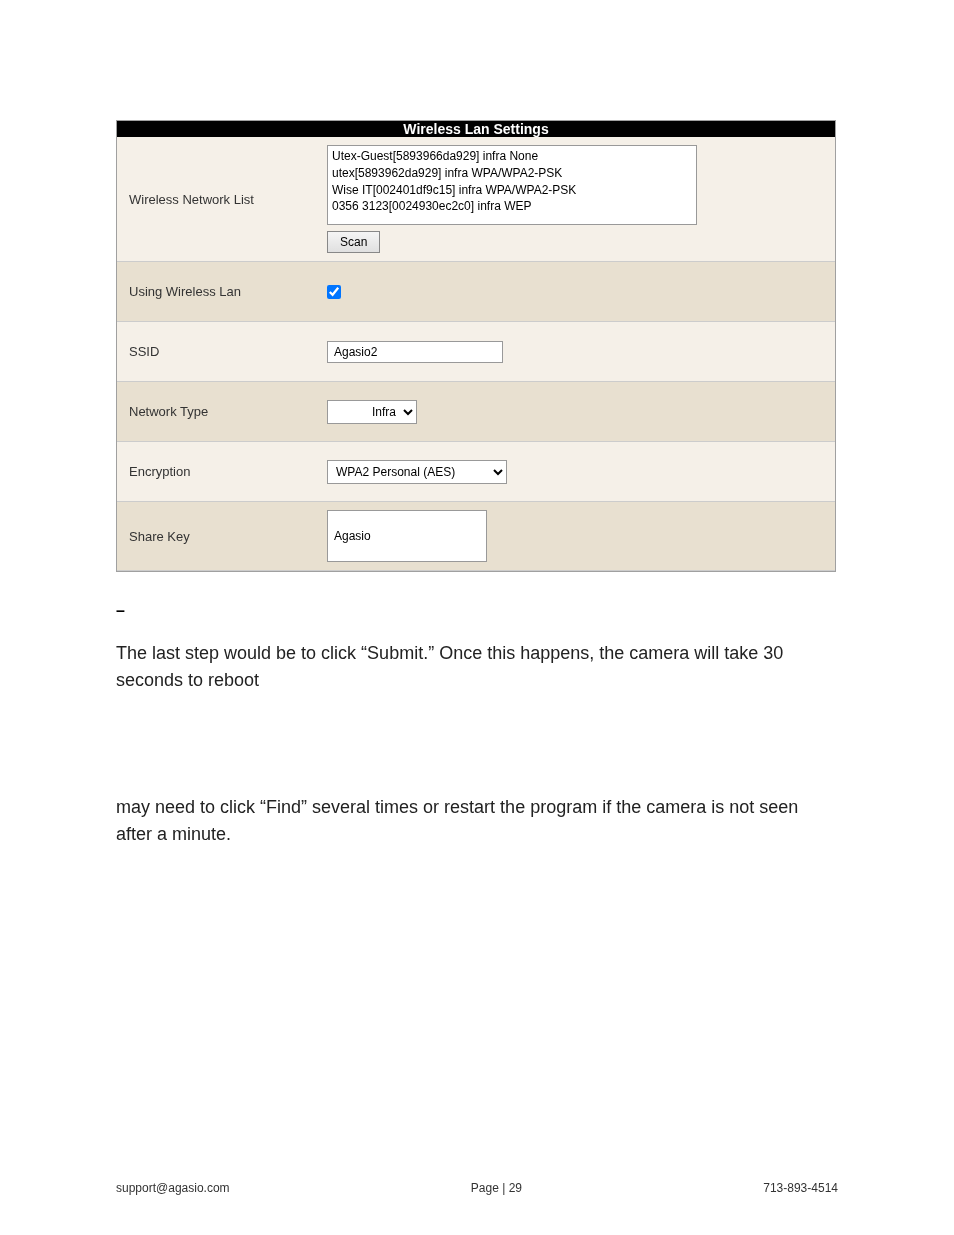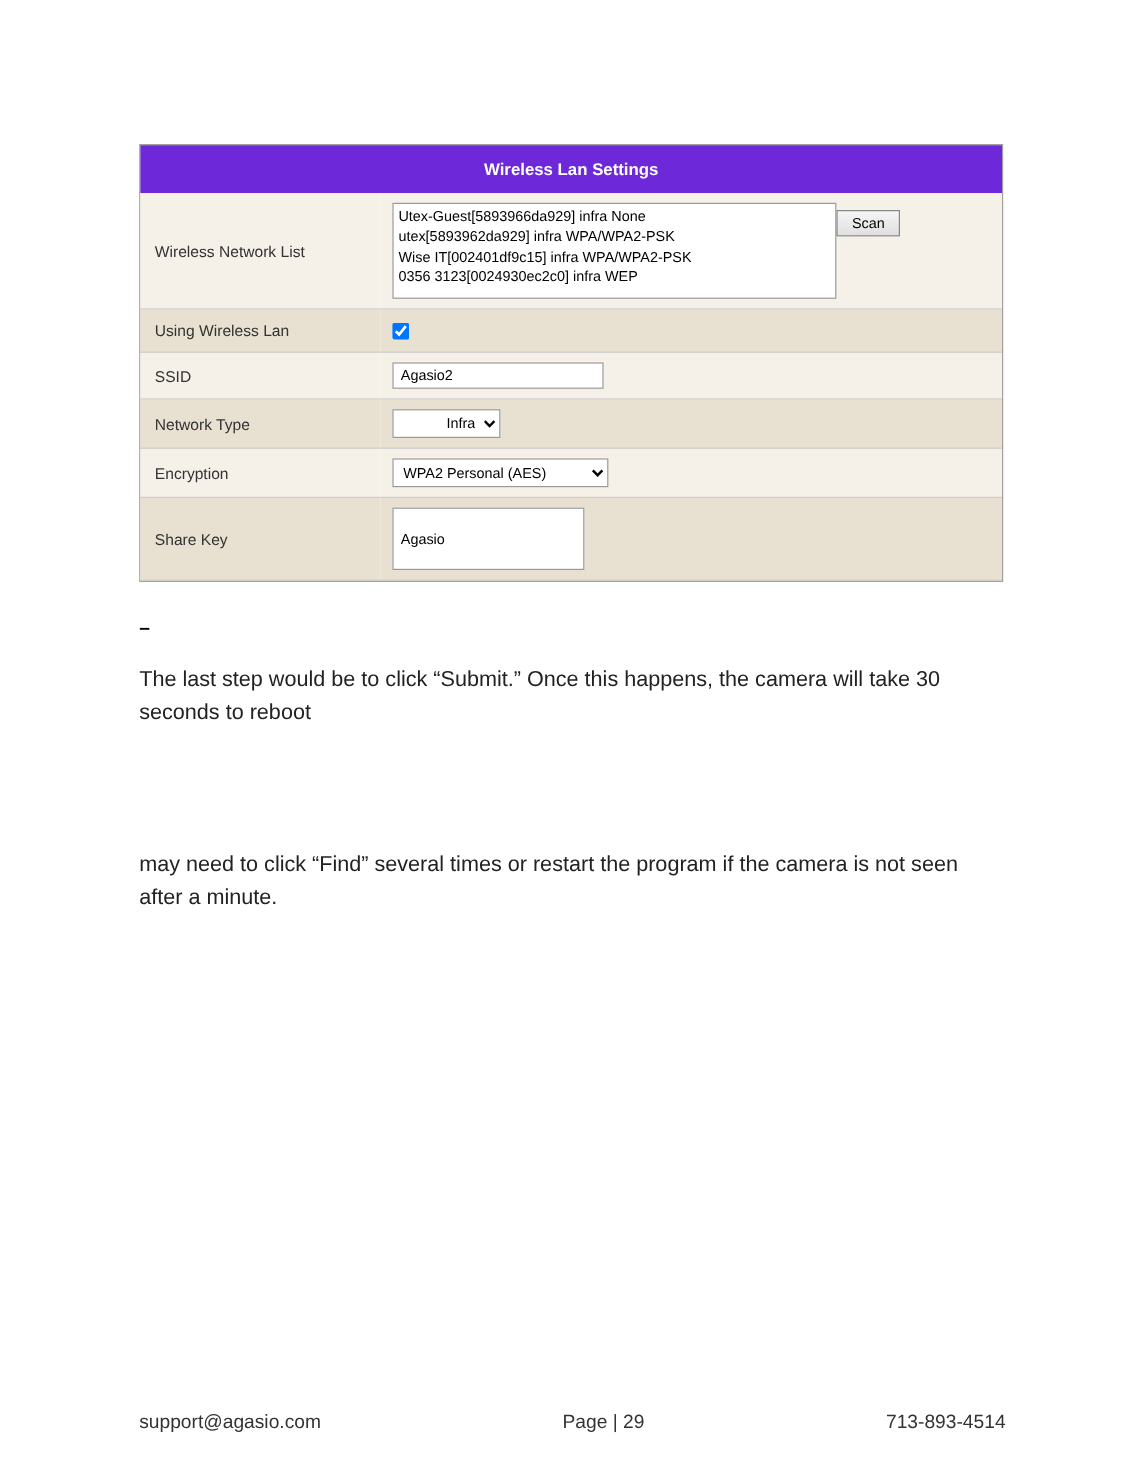--- a/index.html
+++ b/index.html
@@ -19,46 +19,46 @@
     }
 
     
     .settings-panel {
       border: 1px solid #a0a0a0;
       width: 720px;
       margin-bottom: 30px;
     }
 
     .settings-header {
-      background: #6d28d9;
+      background: #000000;
       color: #ffffff;
       font-weight: bold;
       text-align: center;
-      padding: 12px;
+      padding: 0;
       font-size: 14px;
     }
 
     .settings-table {
       width: 100%;
       border-collapse: collapse;
     }
 
     .settings-table tr:nth-child(odd) .label-cell,
     .settings-table tr:nth-child(odd) .value-cell {
       background: #f5f0e8;
     }
 
     .settings-table tr:nth-child(even) .label-cell,
     .settings-table tr:nth-child(even) .value-cell {
       background: #e8e0d0;
     }
 
     .label-cell {
       width: 200px;
-      padding: 10px 12px;
+      padding: 22px 12px;
       font-size: 13px;
       color: #333;
       vertical-align: middle;
       border-bottom: 1px solid #ccc;
     }
 
     .value-cell {
       padding: 8px 10px;
       border-bottom: 1px solid #ccc;
       vertical-align: middle;
@@ -77,21 +77,21 @@
       line-height: 1.4;
     }
 
     .network-list-scroll {
       display: flex;
       align-items: flex-start;
     }
 
     .network-list-text-area {
       display: flex;
-      flex-direction: row;
+      flex-direction: column;
     }
 
     .scan-row {
       margin-top: 6px;
     }
 
     .btn {
       border: 1px solid #888;
       background: linear-gradient(to bottom, #f5f5f5, #e0e0e0);
       padding: 3px 12px;
@@ -170,21 +170,21 @@
 
     
     .footer {
       position: absolute;
       bottom: 40px;
       left: 0;
       right: 0;
       display: flex;
       justify-content: space-between;
       padding: 0 116px;
-      font-size: 16px;
+      font-size: 12px;
       color: #333;
     }
 
     
     .network-list-box::-webkit-scrollbar {
       width: 14px;
     }
     .network-list-box::-webkit-scrollbar-track {
       background: #e0e0e0;
     }

